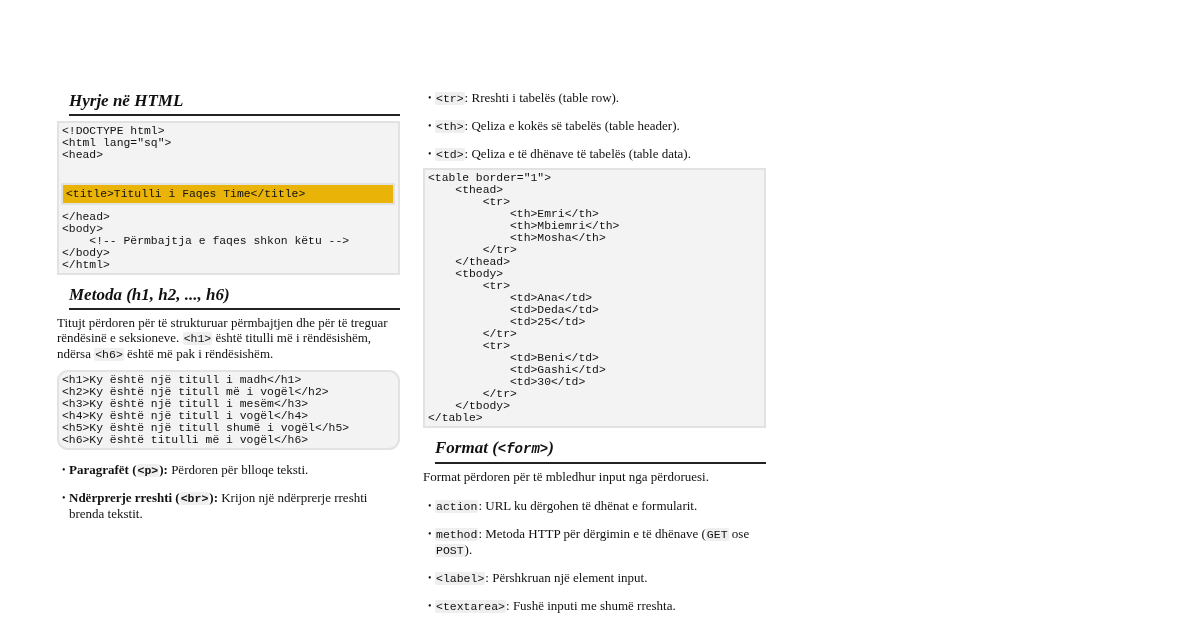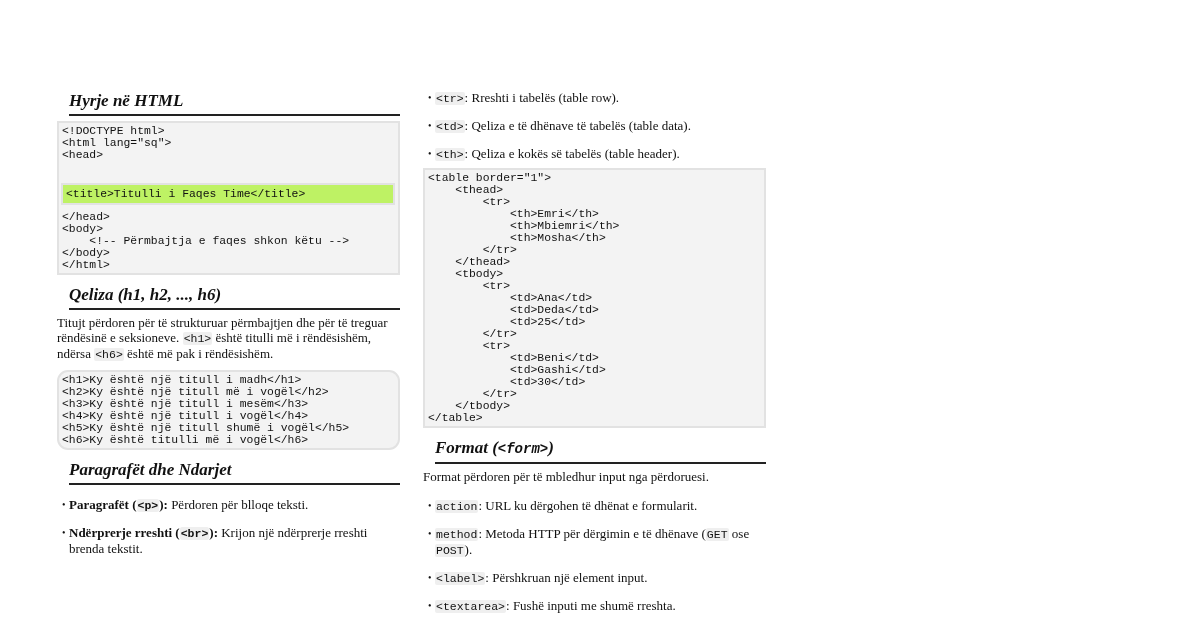--- a/index.html
+++ b/index.html
@@ -18,21 +18,21 @@
   h2.sec code { font-size: 14px; font-weight: bold; }
   p.para { margin: 0 0 6px 0; line-height: 15px; font-size: 13px; }
   p.sub { margin: 0 0 6px 0; font-weight: bold; line-height: 15px; }
 
   pre.code {
     margin: 0 0 8px 0; background: #f3f3f3; border: 2px solid #e2e2e2;
     font-family: "Liberation Mono", monospace; font-size: 11.4px; line-height: 12px;
     padding: 2px 3px; white-space: pre; overflow: hidden;
   }
   .inner-box {
-    margin: 4px 0 6px -1px; border: 2px solid #e2e2e2; background: #bef264;
+    margin: 4px 0 6px -1px; border: 2px solid #e2e2e2; background: #eab308;
     padding: 1px 3px; line-height: 16px;
   }
   code.inl {
     font-family: "Liberation Mono", monospace; background: #efefef; border-radius: 2px;
     padding: 0 1px; font-size: 11.5px;
   }
   ul.bl { list-style: none; margin: 0 0 6px 0; padding: 0; }
   ul.bl li { position: relative; padding-left: 12px; margin: 12px 0 7px 0; line-height: 15px; font-size: 13px; }
   ul.bl li::before { content: "\2022"; position: absolute; left: 5px; top: 0; font-size: 10px; }
   .gap1 { height: 6px; }
@@ -47,44 +47,43 @@
 &lt;html lang="sq"&gt;
 &lt;head&gt;</span><div class="gap1"></div><div class="gap1"></div><div class="gap1"></div><div class="inner-box"><span>&lt;title&gt;Titulli i Faqes Time&lt;/title&gt;</span></div><span>&lt;/head&gt;
 &lt;body&gt;
     &lt;!-- Përmbajtja e faqes shkon këtu --&gt;
 &lt;/body&gt;
 &lt;/html&gt;</span>
 </pre>
   </section>
 
   <section style="margin-top:10px;">
-    <h2 class="sec">Qeliza (h1, h2, ..., h6)</h2>
+    <h2 class="sec">Metoda (h1, h2, ..., h6)</h2>
     <p class="para"><span>Titujt përdoren për të strukturuar përmbajtjen dhe për të treguar rëndësinë e seksioneve. </span><code class="inl">&lt;h1&gt;</code><span> është titulli më i rëndësishëm, ndërsa </span><code class="inl">&lt;h6&gt;</code><span> është më pak i rëndësishëm.</span></p>
     <pre class="code" style="margin-top:8px;border-radius:11px;">&lt;h1&gt;Ky është një titull i madh&lt;/h1&gt;
 &lt;h2&gt;Ky është një titull më i vogël&lt;/h2&gt;
 &lt;h3&gt;Ky është një titull i mesëm&lt;/h3&gt;
 &lt;h4&gt;Ky është një titull i vogël&lt;/h4&gt;
 &lt;h5&gt;Ky është një titull shumë i vogël&lt;/h5&gt;
 &lt;h6&gt;Ky është titulli më i vogël&lt;/h6&gt;</pre>
   </section>
 
   <section style="margin-top:10px;">
-    <h2 class="sec">Paragrafët dhe Ndarjet</h2>
     <ul class="bl">
       <li><b><span>Paragrafët (</span><code class="inl">&lt;p&gt;</code><span>):</span></b><span> Përdoren për blloqe teksti.</span></li>
       <li><b><span>Ndërprerje rreshti (</span><code class="inl">&lt;br&gt;</code><span>):</span></b><span> Krijon një ndërprerje rreshti brenda tekstit.</span></li>
     </ul>
   </section>
 </div>
 
 <div class="col col-right">
   <ul class="bl">
     <li><code class="inl">&lt;tr&gt;</code><span>: Rreshti i tabelës (table row).</span></li>
+    <li><code class="inl">&lt;th&gt;</code><span>: Qeliza e kokës së tabelës (table header).</span></li>
     <li><code class="inl">&lt;td&gt;</code><span>: Qeliza e të dhënave të tabelës (table data).</span></li>
-    <li><code class="inl">&lt;th&gt;</code><span>: Qeliza e kokës së tabelës (table header).</span></li>
   </ul>
   <pre class="code" style="margin-top:-1px;">&lt;table border="1"&gt;
     &lt;thead&gt;
         &lt;tr&gt;
             &lt;th&gt;Emri&lt;/th&gt;
             &lt;th&gt;Mbiemri&lt;/th&gt;
             &lt;th&gt;Mosha&lt;/th&gt;
         &lt;/tr&gt;
     &lt;/thead&gt;
     &lt;tbody&gt;

